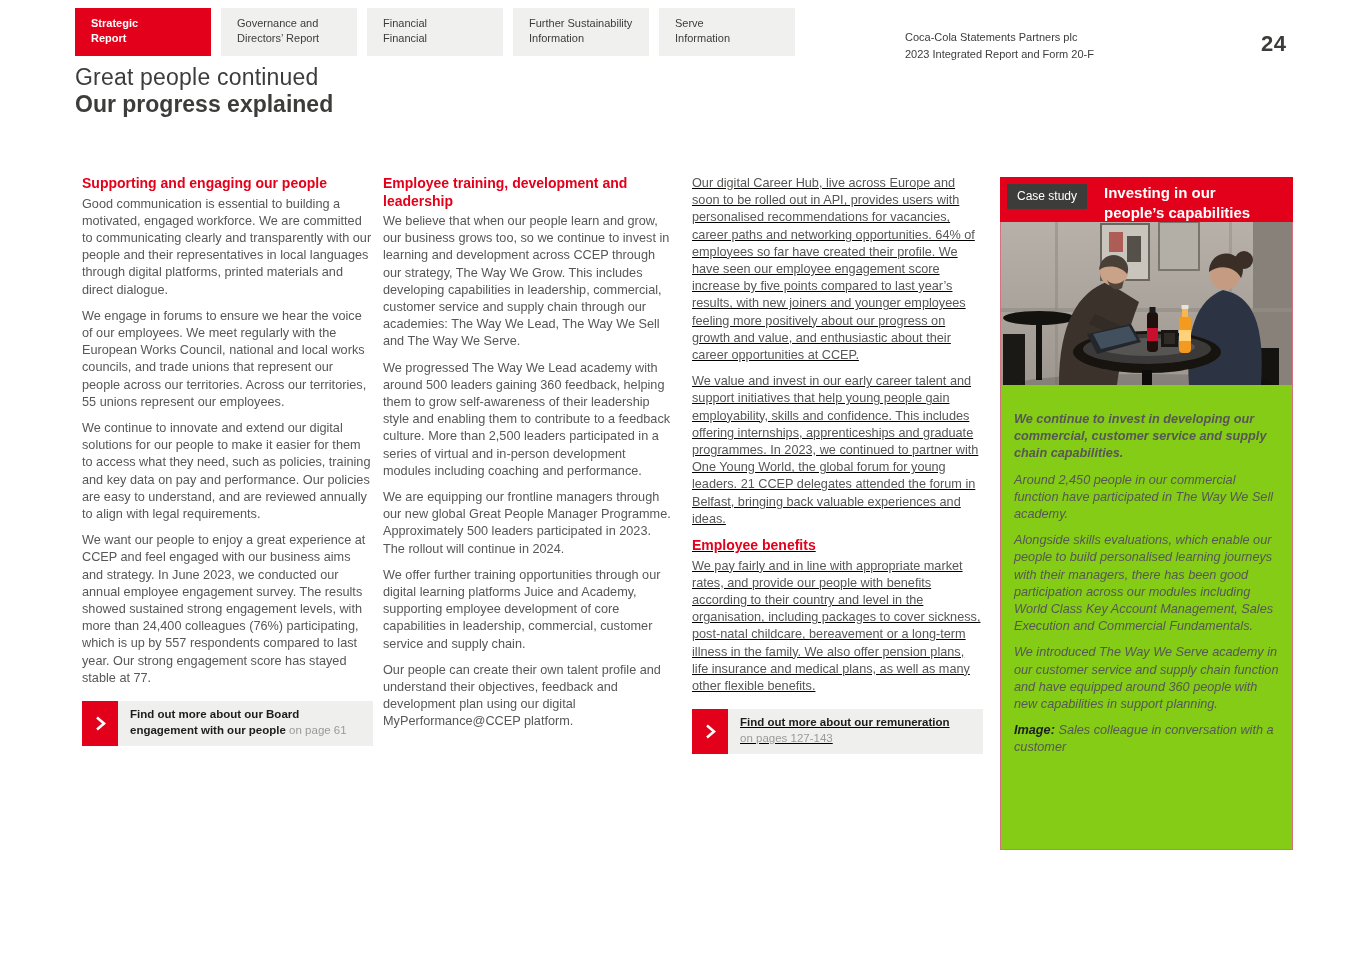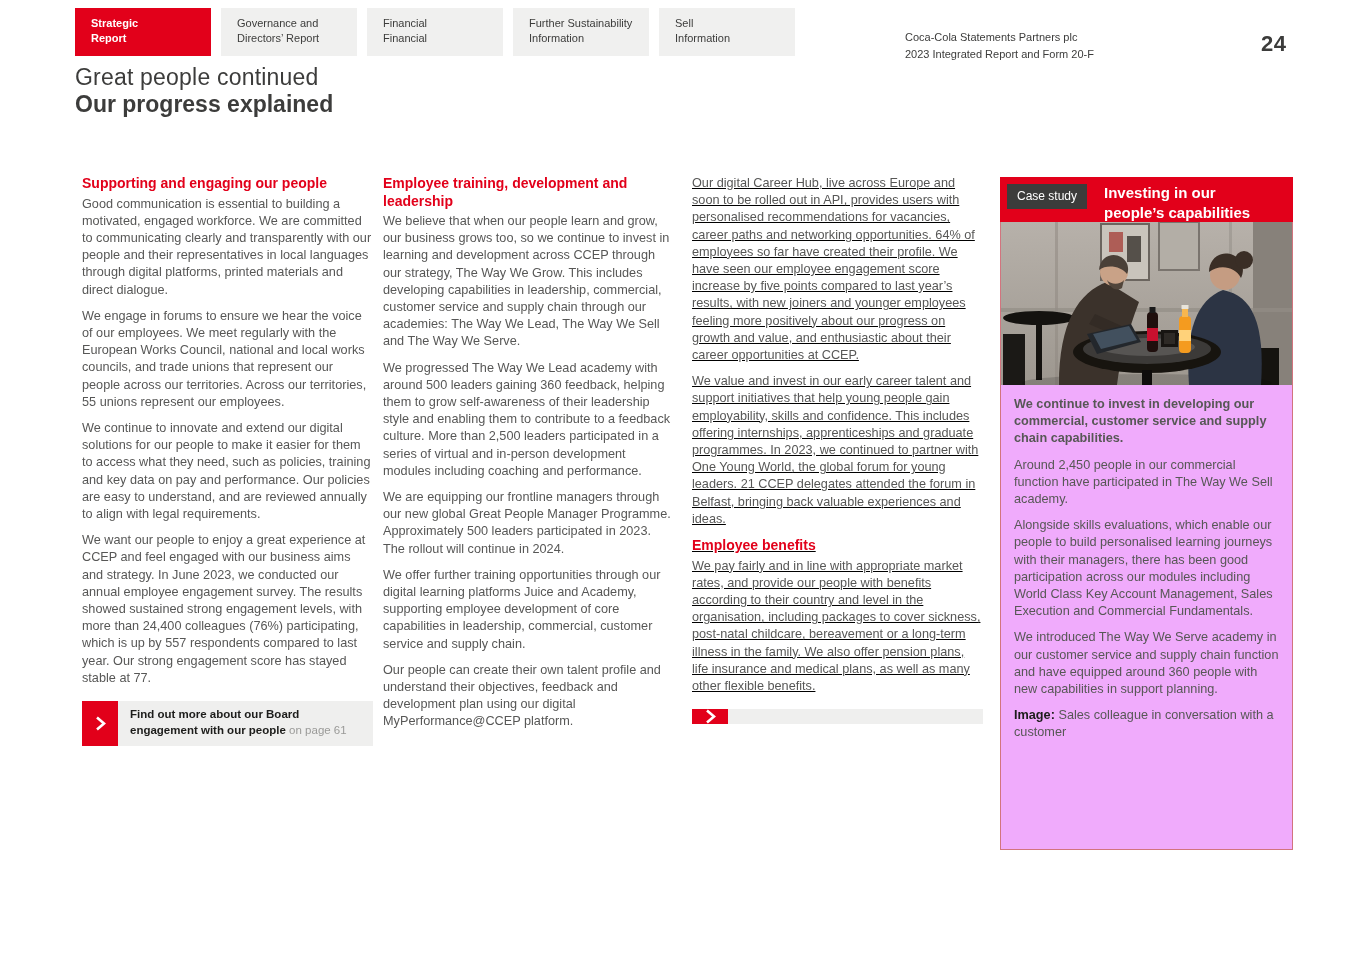--- a/index.html
+++ b/index.html
@@ -44,30 +44,30 @@
   
   .more{display:flex;align-items:stretch;background:var(--barbg);margin-top:14px;cursor:pointer;}
   .more .sq{flex:0 0 36px;background:var(--red);display:flex;align-items:center;justify-content:center;}
   .more .txt{padding:6px 10px 7px 12px;font-size:11.5px;line-height:1.38;color:#9a9a98;}
   .more .txt b{color:#1d1d1b;}
   .more2 .txt b{display:block;}
 
   
   .case{
     position:absolute;left:1000px;top:177px;width:293px;height:673px;
-    border:1px solid #d2747e;background:#f0abfc;
+    border:1px solid #d2747e;background:#84cc16;
   }
   .case-head{display:flex;align-items:flex-start;background:var(--red);height:45px;margin:-1px -1px 0 -1px;}
   .case-label{
     background:var(--dark);color:#fff;font-size:12px;line-height:1;
     padding:6px 10px 7px;margin:7px 0 0 7px;white-space:nowrap;
   }
   .case-title{color:#fff;font-weight:700;font-size:15px;line-height:1.3;margin:6px 0 0 17px;width:165px;}
   .case-photo{display:block;width:291px;height:163px;}
-  .case-body{padding:11px 13px 0;}
+  .case-body{padding:26px 13px 0;font-style:italic;}
   .case-lead{font-size:13.5px;font-weight:700;color:#1d1d1b;line-height:1.32;margin:0 0 9px;}
   .case-caption{font-size:10.5px;line-height:1.4;color:var(--body);margin-top:1px;}
   .case-caption b{color:#1d1d1b;}
 </style>
 </head>
 <body>
 
 <nav class="tabbar">
   <div class="tab active">
     <div>Strategic</div>
@@ -79,21 +79,21 @@
   </div>
   <div class="tab">
     <div>Financial</div>
     <div>Financial</div>
   </div>
   <div class="tab">
     <div>Further Sustainability</div>
     <div>Information</div>
   </div>
   <div class="tab">
-    <div>Sell</div>
+    <div>Serve</div>
     <div>Information</div>
   </div>
 </nav>
 
 <div class="doc-info">
   <div>Coca-Cola Statements Partners plc</div>
   <div>2023 Integrated Report and Form 20-F</div>
 </div>
 <div class="page-num">24</div>
 
@@ -131,20 +131,21 @@
   <p>Our digital Career Hub, live across Europe and soon to be rolled out in API, provides users with personalised recommendations for vacancies, career paths and networking opportunities. 64% of employees so far have created their profile. We have seen our employee engagement score increase by five points compared to last year’s results, with new joiners and younger employees feeling more positively about our progress on growth and value, and enthusiastic about their career opportunities at CCEP.</p>
   <p>We value and invest in our early career talent and support initiatives that help young people gain employability, skills and confidence. This includes offering internships, apprenticeships and graduate programmes. In 2023, we continued to partner with One Young World, the global forum for young leaders. 21 CCEP delegates attended the forum in Belfast, bringing back valuable experiences and ideas.</p>
   <h3 class="red-h">Employee benefits</h3>
   <p>We pay fairly and in line with appropriate market rates, and provide our people with benefits according to their country and level in the organisation, including packages to cover sickness, post-natal childcare, bereavement or a long-term illness in the family. We also offer pension plans, life insurance and medical plans, as well as many other flexible benefits.</p>
   <div class="more more2">
     <span class="sq">
       <svg width="13" height="15" viewBox="0 0 13 15">
           <polyline points="3,1.5 10,7.5 3,13.5" fill="none" stroke="#ffffff" stroke-width="2.6"></polyline>
         </svg>
     </span>
+    <span class="txt"><b>Find out more about our remuneration</b><span>on pages 127-143</span></span>
   </div>
 </section>
 
 <aside class="case">
   <div class="case-head">
     <span class="case-label">Case study</span>
     <div class="case-title">Investing in our people’s capabilities</div>
   </div>
 
   <svg class="case-photo" viewBox="0 0 291 163" preserveAspectRatio="none">

